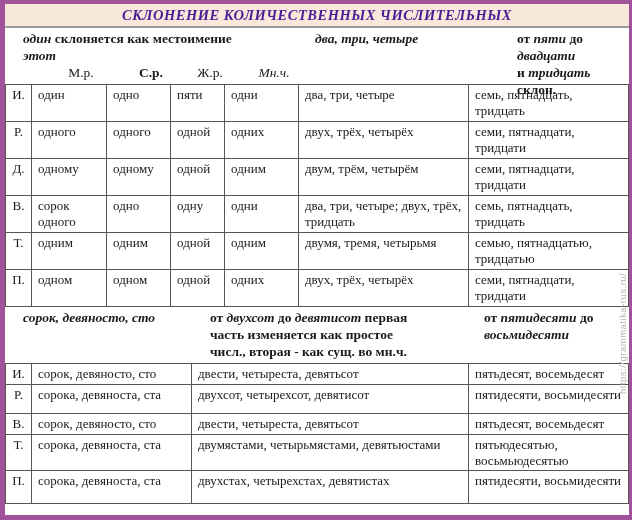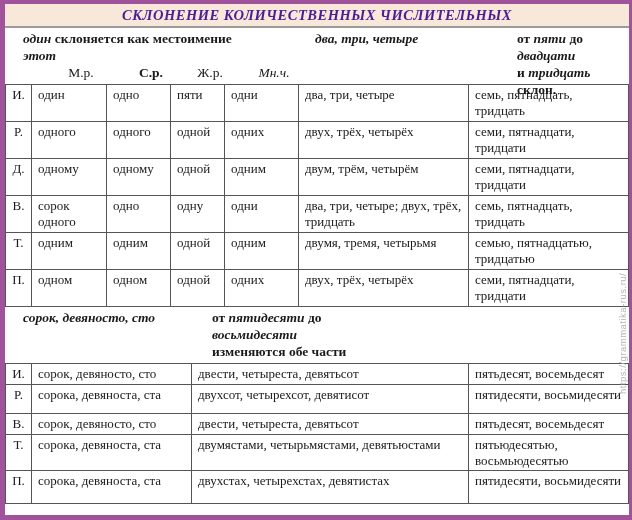--- a/index.html
+++ b/index.html
@@ -155,21 +155,22 @@
           <td>одной</td>
           <td>одних</td>
           <td>двух, трёх, четырёх</td>
           <td>семи, пятнадцати, тридцати</td>
         </tr>
       </tbody>
   </table>
 
   <div id="hdr2" class="hdr">
     <div class="h2c1"><span class="it">сорок, девяносто, сто</span><br><br></div>
-    <div class="h2c3"><span>от </span><span class="it">пятидесяти</span><span>  до</span><br><span class="it">восьмидесяти</span><br><span>изменяются обе части</span></div>
+    <div class="h2c2"><span>от </span><span class="it">двухсот</span><span>  до </span><span class="it">девятисот</span><span> первая</span><br><span>часть изменяется как простое</span><br><span>числ., вторая -  как сущ. во мн.ч.</span></div>
+    <div class="h2c3"><span>от </span><span class="it">пятидесяти</span><span>  до</span><br><span class="it">восьмидесяти</span><br></div>
   </div>
 
   <table id="table2">
     <colgroup>
       <col style="width:26px">
         <col style="width:160px">
         <col style="width:277px">
         <col>
     </colgroup>
     <tbody id="t2body">

